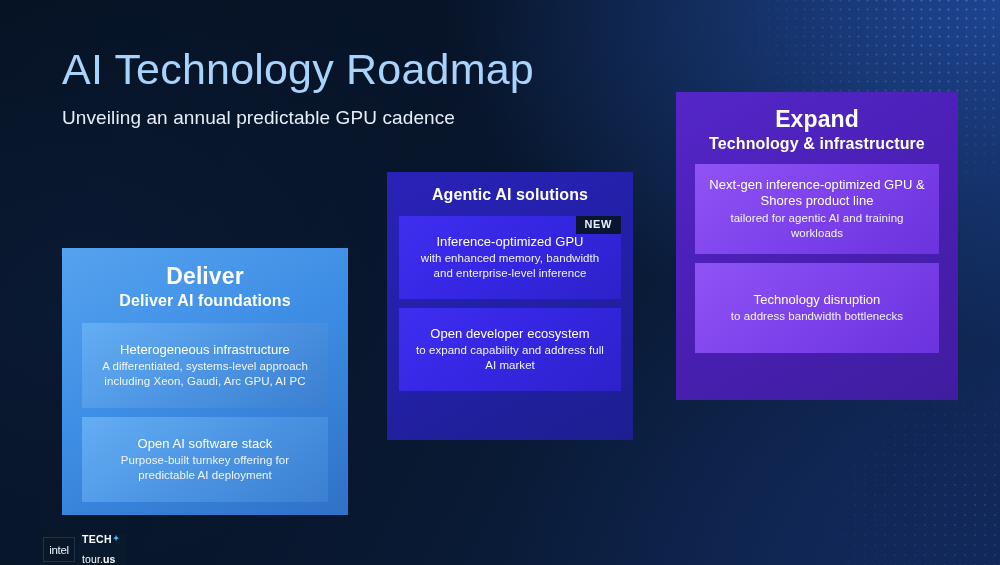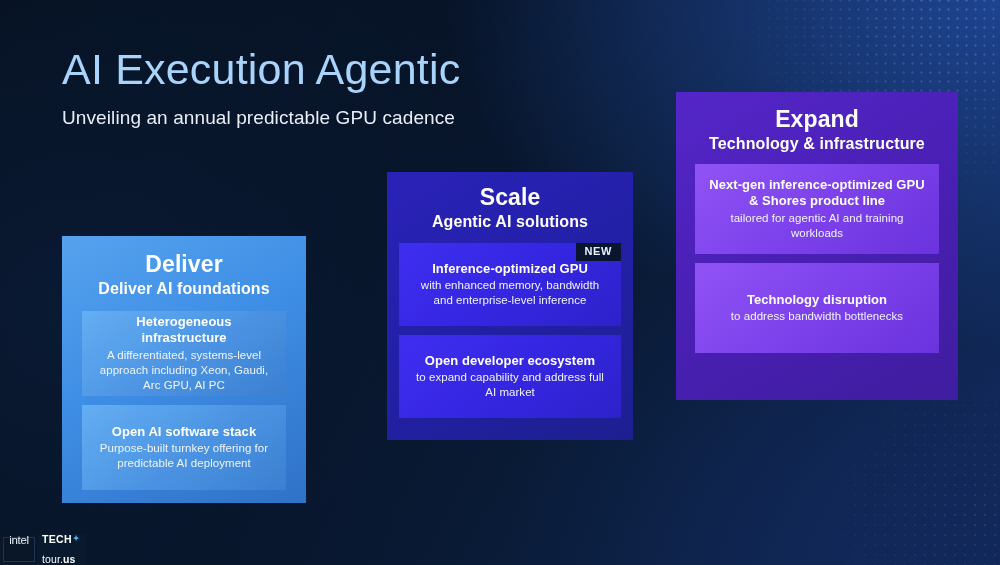--- a/index.html
+++ b/index.html
@@ -65,37 +65,37 @@
     font-size:16px; font-weight:700; color:#ffffff;
     line-height:1.2; margin-top:1px; letter-spacing:.1px;
   }
   .panel-stack { display:flex; flex-direction:column; }
   .panel {
     position:relative;
     display:flex; flex-direction:column; justify-content:center;
     text-align:center; padding:6px 12px;
   }
   .panel-title {
-    font-size:13px; font-weight:700; color:#ffffff;
+    font-size:13px; font-weight:400; color:#ffffff;
     line-height:1.26; letter-spacing:.05px;
   }
   .panel-body {
     font-size:11.5px; font-weight:400; color:#f0f4fb;
     line-height:1.3; letter-spacing:.05px; margin-top:1px;
   }
   .badge-new {
     position:absolute; top:0; right:0;
     background:#0a1530; color:#e9f1ff;
     font-size:11px; font-weight:700; letter-spacing:.6px;
     padding:3px 9px 4px 9px; line-height:1;
   }
 
   
   #card-deliver {
-    left:62px; top:236px; width:244px; height:267px;
+    left:62px; top:248px; width:286px; height:267px;
     background:linear-gradient(152deg, #56a2ee 0%, #3f8fe6 42%, #2f72c8 100%);
   }
   #card-deliver .pillar-head { padding-top:15px; }
   #card-deliver .panel-stack { margin-top:13px; padding:0 20px 0 20px; gap:9px; }
   #card-deliver .panel { height:85px; background:linear-gradient(145deg,#64aef3 0%,#4b93e2 55%,#3b7fd0 100%); }
 
   
   #card-scale {
     left:387px; top:172px; width:246px; height:268px;
     background:linear-gradient(150deg, #2a22b8 0%, #2320a8 45%, #1d1f90 100%);
@@ -112,21 +112,21 @@
   #card-expand .pillar-head { padding-top:14px; }
   #card-expand .panel-stack { margin-top:11px; padding:0 19px; gap:9px; }
   #card-expand .panel { height:90px; background:linear-gradient(140deg,#8f53f5 0%,#7b40ea 55%,#6a33dd 100%); }
 
   
   #footer { position:absolute; left:0; bottom:0; display:flex; align-items:flex-end; }
   .logo-box {
     position:relative;
     width:38px; height:31px;
     background:#091729;
-    display:flex; align-items:flex-start; justify-content:center;
+    display:flex; align-items:center; justify-content:center;margin-left:40px;
   }
   .logo-box::before {
     content:""; position:absolute; inset:3px;
     border:1px solid rgba(90,130,190,.28);
   }
   #intel-wordmark {
     position:relative;
     font-size:11.5px; font-weight:400; color:#e9f1fb;
     letter-spacing:-.3px;
   }
@@ -149,21 +149,21 @@
 </style>
 </head>
 <body>
 
 <div id="slide">
 
   <div id="dot-field"></div>
   <div id="dot-field-2"></div>
 
   <div id="header">
-    <div id="page-title">AI Execution Agentic</div>
+    <div id="page-title">AI Technology Roadmap</div>
     <div id="page-subtitle">Unveiling an annual predictable GPU cadence</div>
   </div>
 
   <div class="pillar" id="card-deliver">
     <div class="pillar-head">
       <div class="pillar-title">Deliver</div>
       <div class="pillar-sub">Deliver AI foundations</div>
     </div>
     <div class="panel-stack">
       <div class="panel">
@@ -172,21 +172,20 @@
       </div>
       <div class="panel">
         <div class="panel-title">Open AI software stack</div>
         <div class="panel-body">Purpose-built turnkey offering for predictable AI deployment</div>
       </div>
     </div>
   </div>
 
   <div class="pillar" id="card-scale">
     <div class="pillar-head">
-      <div class="pillar-title">Scale</div>
       <div class="pillar-sub">Agentic AI solutions</div>
     </div>
     <div class="panel-stack">
       <div class="panel">
         <div class="badge-new">NEW</div>
         <div class="panel-title">Inference-optimized  GPU</div>
         <div class="panel-body">with enhanced memory, bandwidth and enterprise-level inference</div>
       </div>
       <div class="panel">
         <div class="panel-title">Open developer ecosystem</div>

